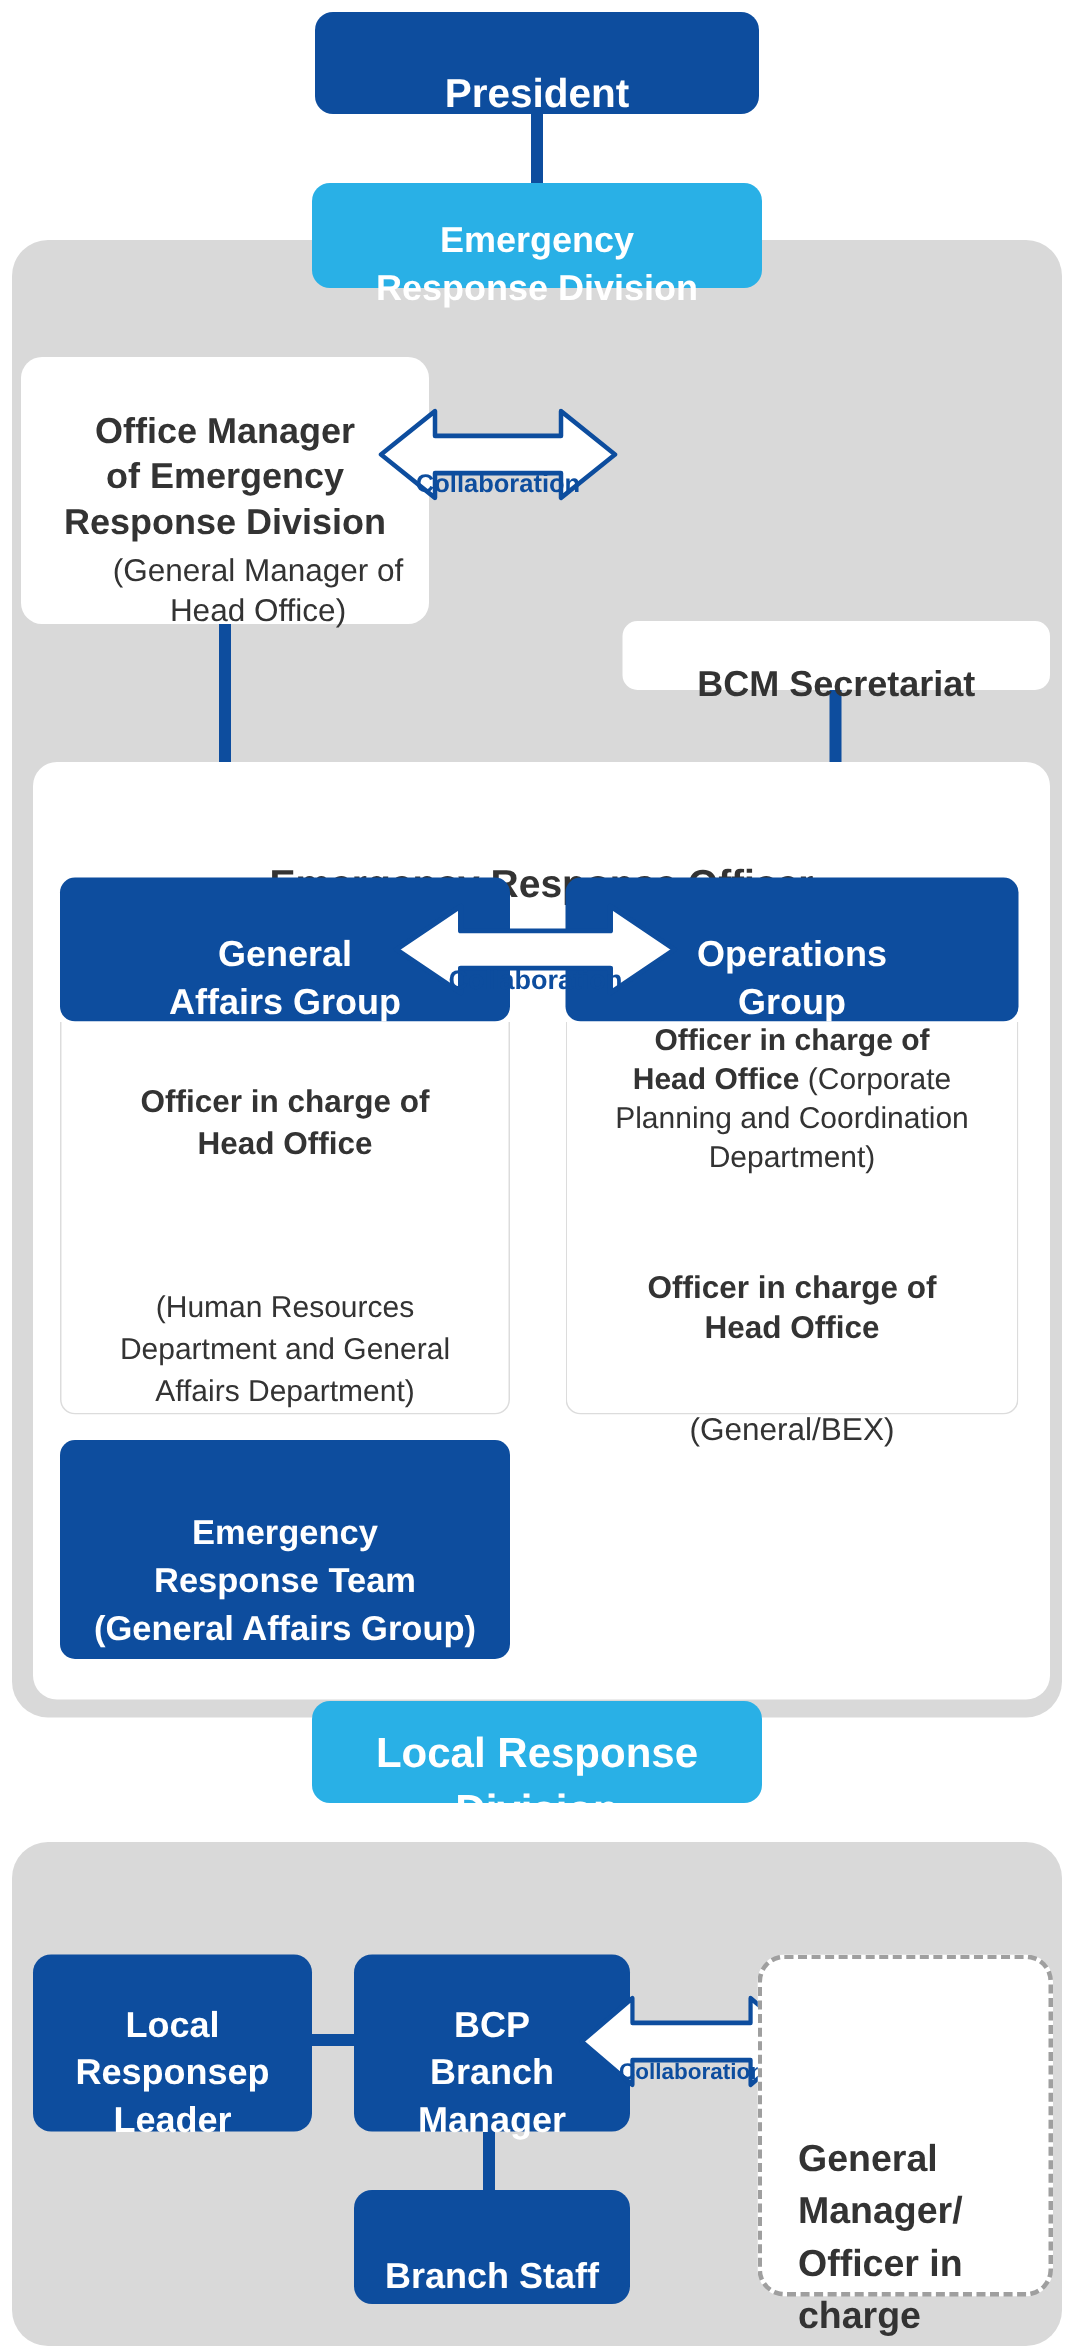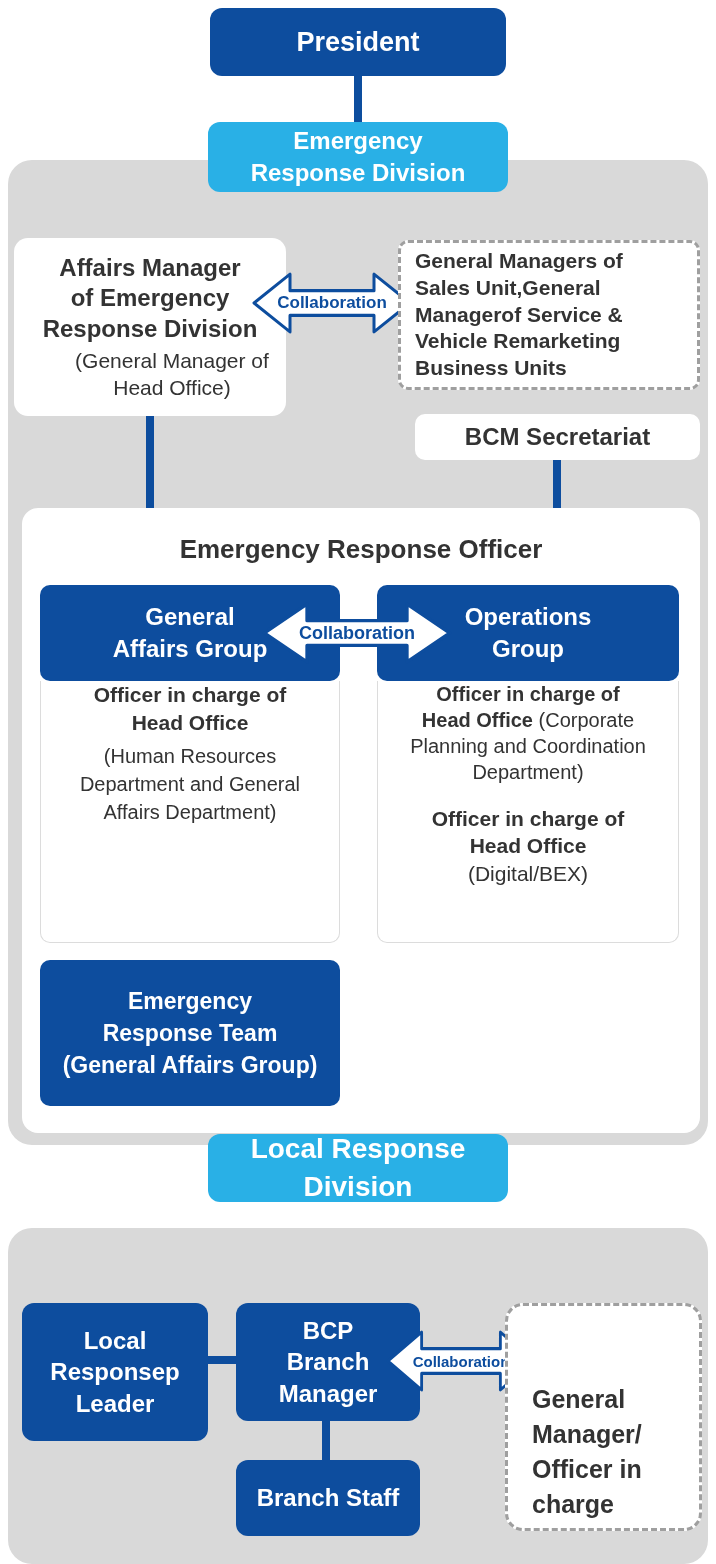--- a/index.html
+++ b/index.html
@@ -1,21 +1,21 @@
 <!DOCTYPE html>
 <html><head>
 <meta charset="utf-8">
 <style>
   html,body{margin:0;padding:0;background:#fff;}
   .canvas{
     position:relative;width:716px;height:1564px;overflow:hidden;
     font-family:"Liberation Sans","DejaVu Sans",sans-serif;
     color:#333;
   }
-  [data-bind]{white-space:pre-line;}
+  [data-bind]{white-space:pre-line;margin-top:40px;}
   .abs{position:absolute;box-sizing:border-box;}
   .panel{background:#d9d9d9;border-radius:24px;}
   .box{
     position:absolute;box-sizing:border-box;
     display:flex;flex-direction:column;align-items:center;justify-content:center;
     text-align:center;
   }
   .dark{background:#0d4d9e;color:#fff;font-weight:bold;border-radius:12px;}
   .cyan{background:#29b0e6;color:#fff;font-weight:bold;border-radius:12px;}
   .white-box{background:#fff;color:#333;border-radius:14px;}
@@ -23,21 +23,21 @@
   .connector{position:absolute;background:#0d4d9e;}
   .arrow{position:absolute;}
   .arrow svg{position:absolute;inset:0;width:100%;height:100%;}
   .arrow-label{
     position:absolute;inset:0;display:flex;align-items:center;justify-content:center;
     color:#0d4d9e;font-weight:bold;
   }
   .col-body{
     position:absolute;box-sizing:border-box;background:#fff;
     border:1px solid #dcdcdc;border-top:none;border-radius:0 0 10px 10px;
-    display:flex;flex-direction:column;align-items:center;justify-content:flex-start;
+    display:flex;flex-direction:column;align-items:center;justify-content:space-between;
     text-align:center;
   }
   .bold{font-weight:bold;}
 </style>
 </head>
 <body>
 
 <div class="canvas">
 
   <div class="abs panel" style="left:8px;top:160px;width:700px;height:985px;"></div>
@@ -53,42 +53,34 @@
   <div class="box dark" style="left:210px;top:8px;width:296px;height:68px;font-size:27px;">
     <span data-bind="top.president">President</span>
   </div>
 
   <div class="box cyan" style="left:208px;top:122px;width:300px;height:70px;font-size:24px;line-height:1.35;">
     <span data-bind="top.emergency_response_division">Emergency
 Response Division</span>
   </div>
 
   <div class="box white-box" style="left:14px;top:238px;width:272px;height:178px;padding:8px 4px;">
-    <div style="font-size:24px;font-weight:bold;line-height:1.28;" data-bind="division.general_manager.title">Affairs Manager
+    <div style="font-size:24px;font-weight:bold;line-height:1.28;" data-bind="division.general_manager.title">Office Manager
 of Emergency
 Response Division</div>
     <div style="font-size:21px;line-height:1.3;margin-top:2px;margin-left:44px;" data-bind="division.general_manager.subtitle">(General Manager of
 Head Office)</div>
   </div>
 
   <div class="arrow" style="left:252px;top:270px;width:160px;height:66px;">
     <svg viewBox="0 0 160 64" preserveAspectRatio="none">
       <polygon points="2,32 38,4 38,20 122,20 122,4 158,32 122,60 122,44 38,44 38,60" fill="#ffffff" stroke="#0d4d9e" stroke-width="3" stroke-linejoin="round"></polygon>
     </svg>
     <div class="arrow-label" style="font-size:17px;" data-bind="collaboration">Collaboration</div>
   </div>
 
-  <div class="box dashed" style="left:398px;top:240px;width:302px;height:150px;border-radius:10px;
-       align-items:flex-start;text-align:left;padding:6px 14px;font-size:21px;font-weight:bold;line-height:1.28;">
-    <span data-bind="division.sales_unit_managers">General Managers of
-Sales Unit,General
-Managerof Service &amp;
-Vehicle Remarketing
-Business Units</span>
-  </div>
 
   <div class="box white-box" style="left:415px;top:414px;width:285px;height:46px;border-radius:10px;font-size:24px;font-weight:bold;">
     <span data-bind="division.bcm_secretariat">BCM Secretariat</span>
   </div>
 
   <div class="abs white-box" style="left:22px;top:508px;width:678px;height:625px;border-radius:16px;">
 
     <div class="abs" style="left:0;top:26px;width:100%;text-align:center;font-size:26px;font-weight:bold;" data-bind="officer.title">Emergency Response Officer</div>
 
     <div class="box dark" style="left:18px;top:77px;width:300px;height:96px;border-radius:10px;font-size:24px;line-height:1.35;">
@@ -109,21 +101,21 @@
     </div>
 
     <div class="col-body" style="left:355px;top:173px;width:302px;height:262px;padding:0 12px;gap:20px;">
       <div style="font-size:20px;line-height:1.3;">
         <span class="bold" data-bind="officer.operations.officer1_bold">Officer in charge of
 Head Office </span><span data-bind="officer.operations.officer1_detail">(Corporate Planning and Coordination Department)</span>
       </div>
       <div style="font-size:21px;line-height:1.3;">
         <div class="bold" data-bind="officer.operations.officer2_bold">Officer in charge of
 Head Office</div>
-        <div data-bind="officer.operations.officer2_detail">(Digital/BEX)</div>
+        <div data-bind="officer.operations.officer2_detail">(General/BEX)</div>
       </div>
     </div>
 
     <div class="arrow" style="left:240px;top:92px;width:190px;height:66px;">
       <svg viewBox="0 0 160 64" preserveAspectRatio="none">
         <polygon points="2,32 38,4 38,20 122,20 122,4 158,32 122,60 122,44 38,44 38,60" fill="#ffffff" stroke="#0d4d9e" stroke-width="3" stroke-linejoin="round"></polygon>
       </svg>
       <div class="arrow-label" style="font-size:18px;" data-bind="collaboration">Collaboration</div>
     </div>
 
@@ -132,21 +124,21 @@
 Response Team
 (General Affairs Group)</span>
     </div>
   </div>
 
   <div class="box cyan" style="left:208px;top:1134px;width:300px;height:68px;font-size:28px;line-height:1.35;">
     <span data-bind="local.division_label">Local Response
 Division</span>
   </div>
 
-  <div class="box dark" style="left:22px;top:1303px;width:186px;height:138px;font-size:24px;line-height:1.3;">
+  <div class="box dark" style="left:22px;top:1303px;width:186px;height:118px;font-size:24px;line-height:1.3;">
     <span data-bind="local.leader">Local
 Responsep
 Leader</span>
   </div>
 
   <div class="box dark" style="left:236px;top:1303px;width:184px;height:118px;font-size:24px;line-height:1.3;">
     <span data-bind="local.bcp_branch_manager">BCP
 Branch
 Manager</span>
   </div>

